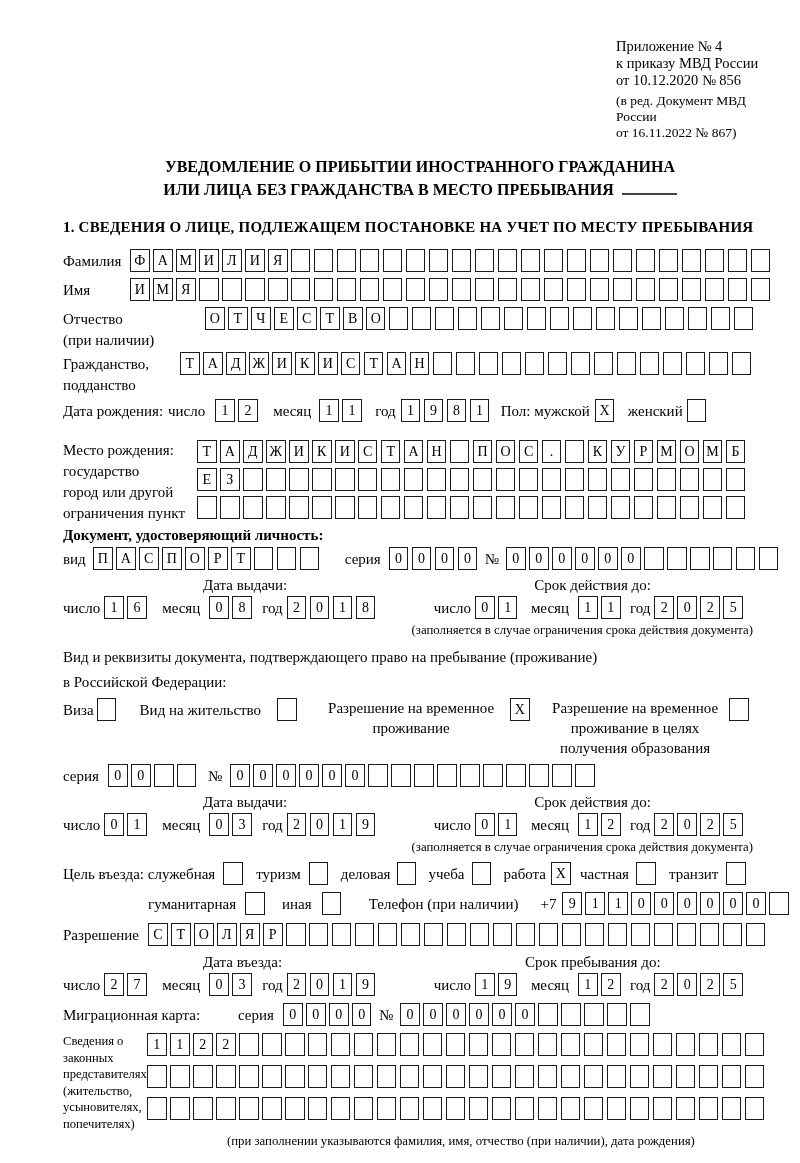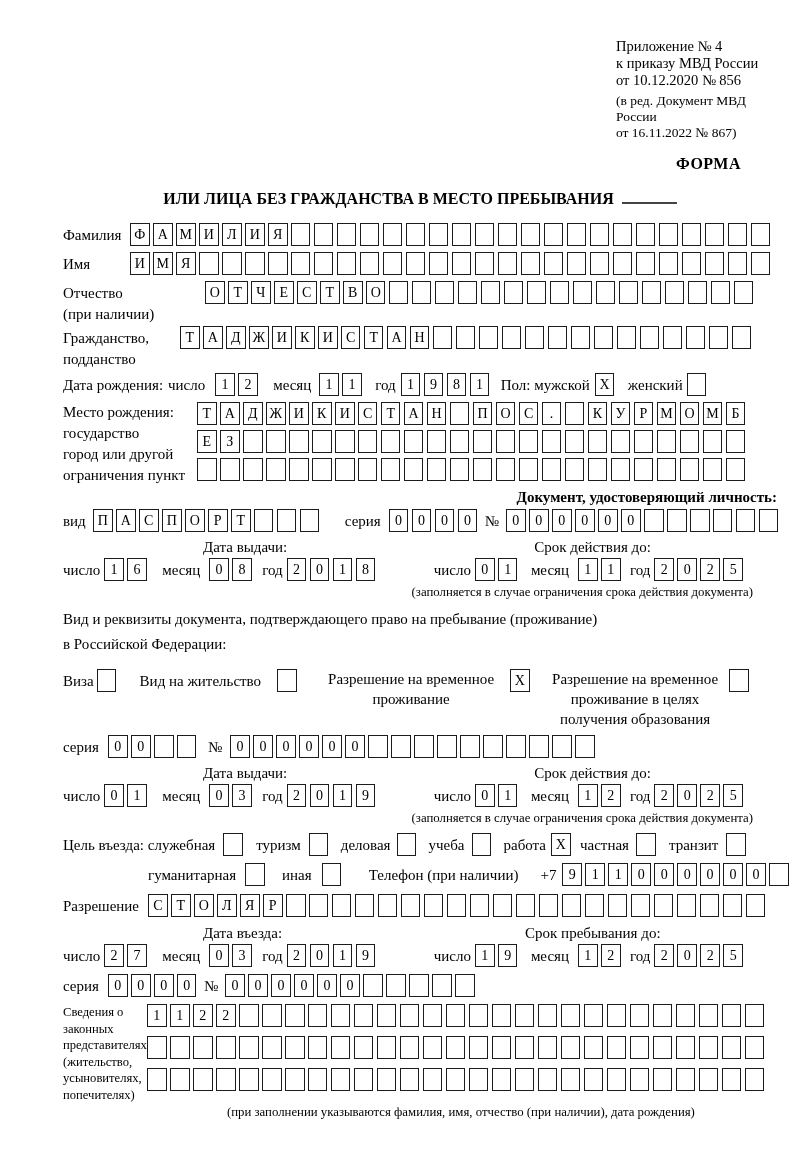--- a/index.html
+++ b/index.html
@@ -30,28 +30,29 @@
   <div class="hdr">
     <div>Приложение № 4</div>
     <div>к приказу МВД России</div>
     <div>от 10.12.2020 № 856</div>
     <div class="ed">
       <div>(в ред. Документ МВД России</div>
       <div>от 16.11.2022 № 867)</div>
     </div>
   </div>
 
-  <div class="form-label">ФОРМА</div>
 
   <div class="title">
+    <div>УВЕДОМЛЕНИЕ О ПРИБЫТИИ ИНОСТРАННОГО ГРАЖДАНИНА</div>
     <div>
       <span>ИЛИ ЛИЦА БЕЗ ГРАЖДАНСТВА В МЕСТО ПРЕБЫВАНИЯ</span><span class="blank-line"></span>
     </div>
   </div>
 
+  <div class="sec">1. СВЕДЕНИЯ О ЛИЦЕ, ПОДЛЕЖАЩЕМ ПОСТАНОВКЕ НА УЧЕТ ПО МЕСТУ ПРЕБЫВАНИЯ</div>
 
   <div class="row" style="margin-top:13px">
     <span class="lab" style="width:67px">Фамилия</span>
     <span class="cells">
         <span class="cell">Ф</span>
         <span class="cell">А</span>
         <span class="cell">М</span>
         <span class="cell">И</span>
         <span class="cell">Л</span>
         <span class="cell">И</span>
@@ -203,21 +204,21 @@
     <span class="lab" style="margin:0 5px 0 8px">Пол: мужской</span>
     <span class="cells">
         <span class="cell">X</span>
       </span>
     <span class="lab" style="margin:0 4px 0 10px">женский</span>
     <span class="cells">
         <span class="cell"></span>
       </span>
   </div>
 
-  <div class="row" style="margin-top:5px">
+  <div class="row" style="margin-top:17px">
     <span class="lab" style="width:134px;line-height:21px">
       <span style="display:block">Место рождения:</span>
       <span style="display:block">государство</span>
       <span style="display:block">город или другой</span>
       <span style="display:block">ограничения пункт</span>
     </span>
     <span>
       <span class="cells" style="display:flex">
           <span class="cell">Т</span>
           <span class="cell">А</span>
@@ -292,21 +293,21 @@
           <span class="cell"></span>
           <span class="cell"></span>
           <span class="cell"></span>
           <span class="cell"></span>
           <span class="cell"></span>
           <span class="cell"></span>
         </span>
     </span>
   </div>
 
-  <div style="text-align:right;font-weight:bold;margin-top:3px">Документ, удостоверяющий личность:</div>
+  <div style="text-align:left;font-weight:bold;margin-top:3px">Документ, удостоверяющий личность:</div>
 
   <div class="row" style="margin-top:3px">
     <span class="lab" style="width:30px">вид</span>
     <span class="cells">
         <span class="cell">П</span>
         <span class="cell">А</span>
         <span class="cell">С</span>
         <span class="cell">П</span>
         <span class="cell">О</span>
         <span class="cell">Р</span>
@@ -379,21 +380,21 @@
         <span class="cell">2</span>
         <span class="cell">5</span>
       </span>
   </div>
 
   <div class="note" style="text-align:right;margin:3px 24px 0 0">(заполняется в случае ограничения срока действия документа)</div>
 
   <div style="margin-top:7px;line-height:25px">Вид и реквизиты документа, подтверждающего право на пребывание (проживание)</div>
   <div style="line-height:25px">в Российской Федерации:</div>
 
-  <div class="row" style="margin-top:12px">
+  <div class="row" style="margin-top:3px">
     <span class="lab">Виза</span>
     <span class="cells" style="margin:0 20px 0 3px">
         <span class="cell"></span>
       </span>
     <span class="lab">Вид на жительство</span>
     <span class="cells" style="margin:0 18px 0 16px">
         <span class="cell"></span>
       </span>
     <div class="opt" style="width:186px">
       <span style="display:block">Разрешение на временное</span>
@@ -610,20 +611,21 @@
     <span class="lab" style="margin:0 4px 0 6px">год</span>
     <span class="cells">
         <span class="cell">2</span>
         <span class="cell">0</span>
         <span class="cell">2</span>
         <span class="cell">5</span>
       </span>
   </div>
 
   <div class="row" style="margin-top:6px">
+    <span class="lab" style="width:175px">Миграционная карта:</span>
     <span class="lab" style="margin-right:9px">серия</span>
     <span class="cells">
         <span class="cell">0</span>
         <span class="cell">0</span>
         <span class="cell">0</span>
         <span class="cell">0</span>
       </span>
     <span class="lab" style="margin:0 7px 0 4px">№</span>
     <span class="cells">
         <span class="cell">0</span>

